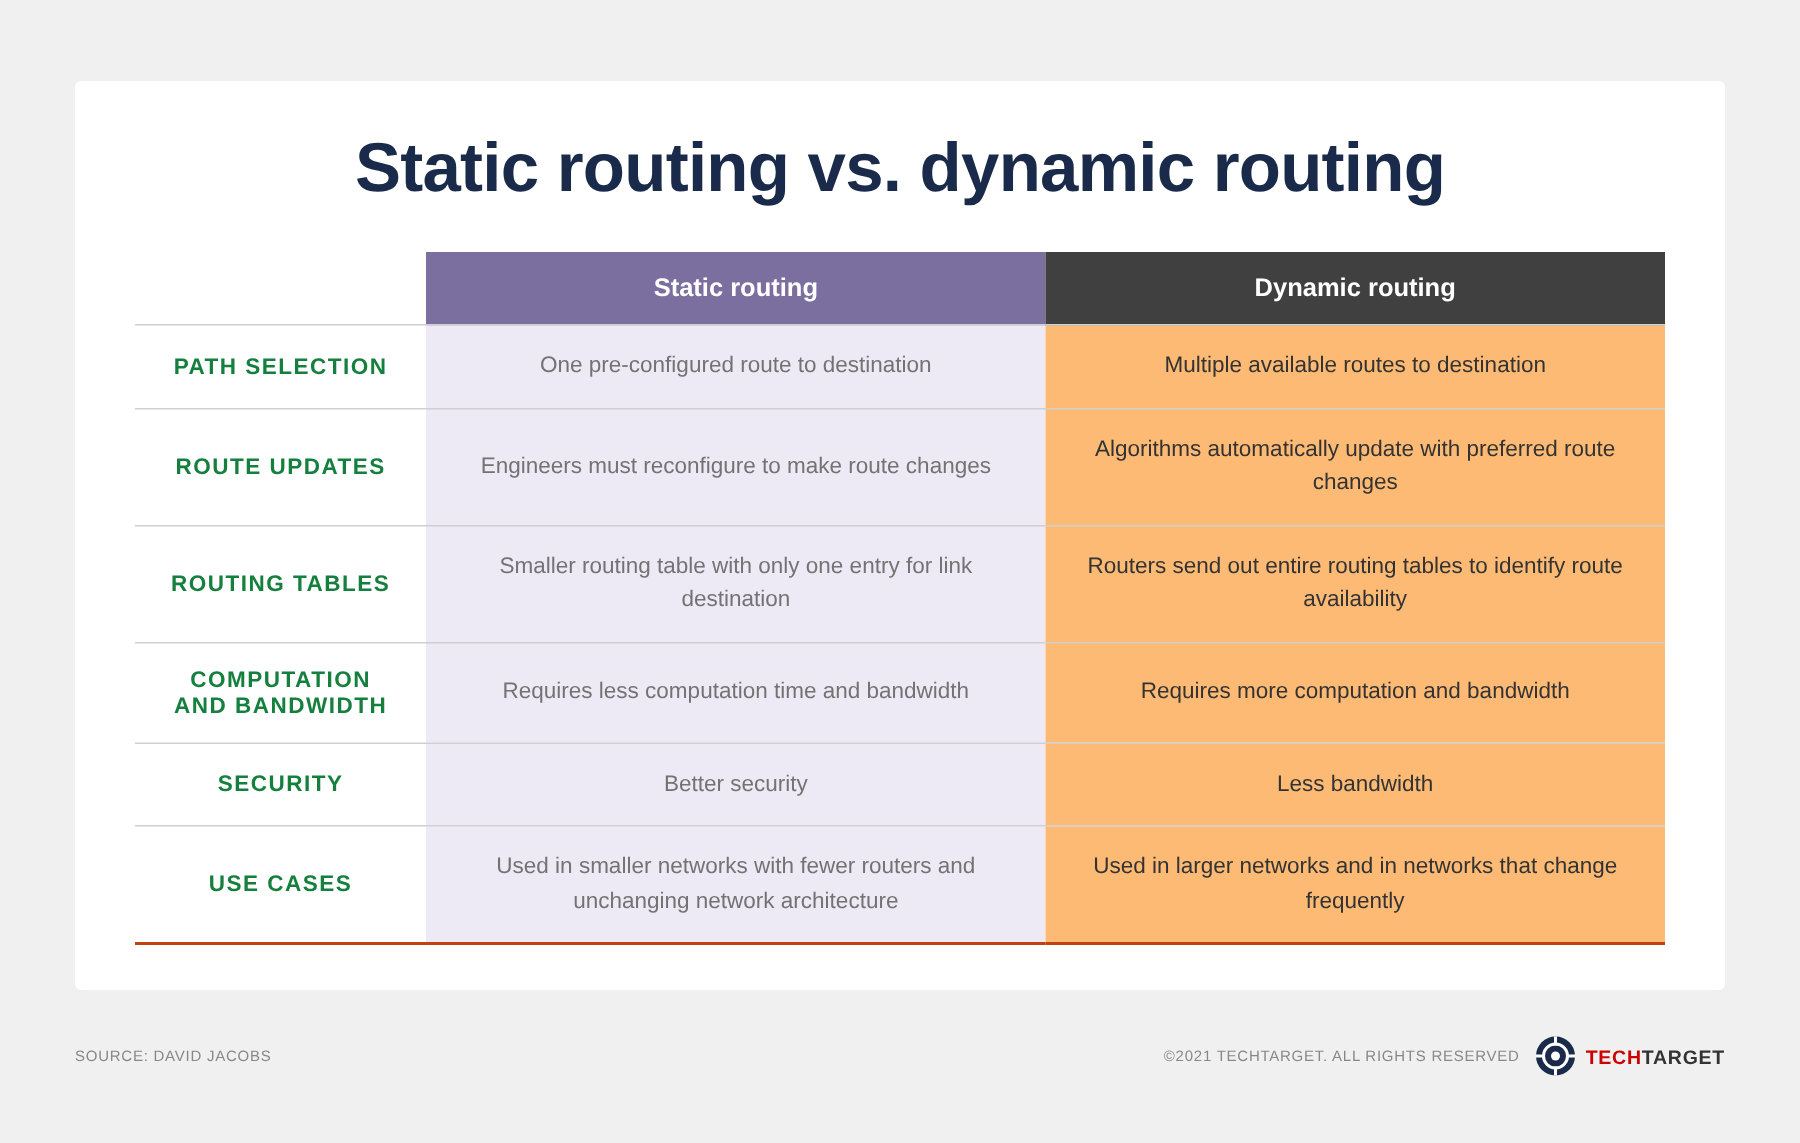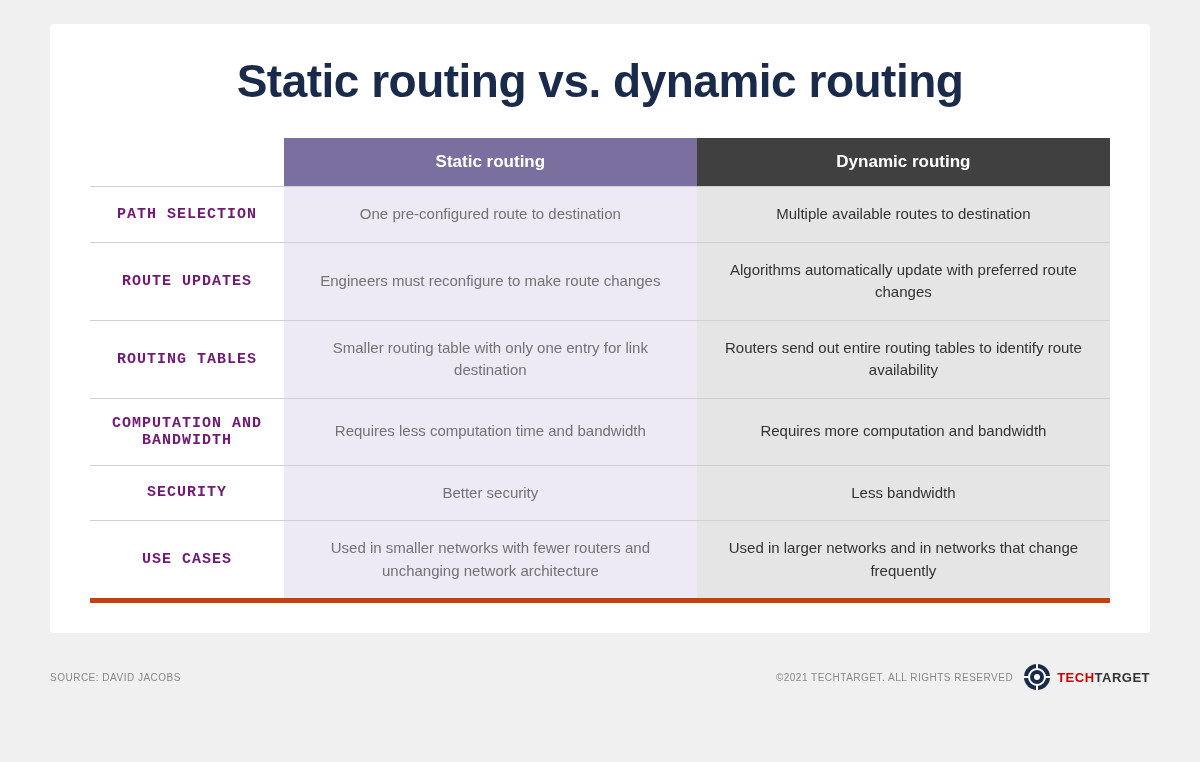--- a/index.html
+++ b/index.html
@@ -9,21 +9,21 @@
       background: #f0f0f0;
       font-family: 'Arial', sans-serif;
       display: flex;
       flex-direction: column;
       align-items: center;
       justify-content: flex-start;
     }
     .card {
       background: #ffffff;
       width: 1100px;
-      margin: 24px auto 20px auto;
+      margin: 54px auto 20px auto;
       padding: 30px 40px 30px 40px;
       border-radius: 4px;
     }
     .main-title {
       font-size: 46px;
       font-weight: 900;
       color: #1a2a4a;
       text-align: center;
       margin-bottom: 30px;
       letter-spacing: -0.5px;
@@ -47,45 +47,44 @@
       width: 420px;
     }
     .col-dynamic {
       background-color: #404040;
       width: 420px;
     }
     .comparison-table tbody tr {
       border-top: 1px solid #d0d0d0;
     }
     .comparison-table tbody tr:last-child {
-      border-bottom: 5px solid #c2410c;
+      border-bottom: 2px solid #c2410c;
     }
     .comparison-table tbody td {
       padding: 16px 20px;
       text-align: center;
       font-size: 15px;
       vertical-align: middle;
     }
     .row-label {
       text-align: right;
       font-size: 10px;
       font-weight: 700;
-      color: #701a75;
+      color: #15803d;
       letter-spacing: 1px;
       text-transform: uppercase;
       padding-right: 20px;
-      font-family: Liberation Mono, monospace;
     }
     .cell-static {
       background-color: #ede9f5;
       color: #737373;
       line-height: 1.5;
     }
     .cell-dynamic {
-      background-color: #e5e5e5;
+      background-color: #fdba74;
       color: #333;
       line-height: 1.5;
     }
     .footer {
       width: 1100px;
       display: flex;
       justify-content: space-between;
       align-items: center;
       margin-top: 10px;
     }

